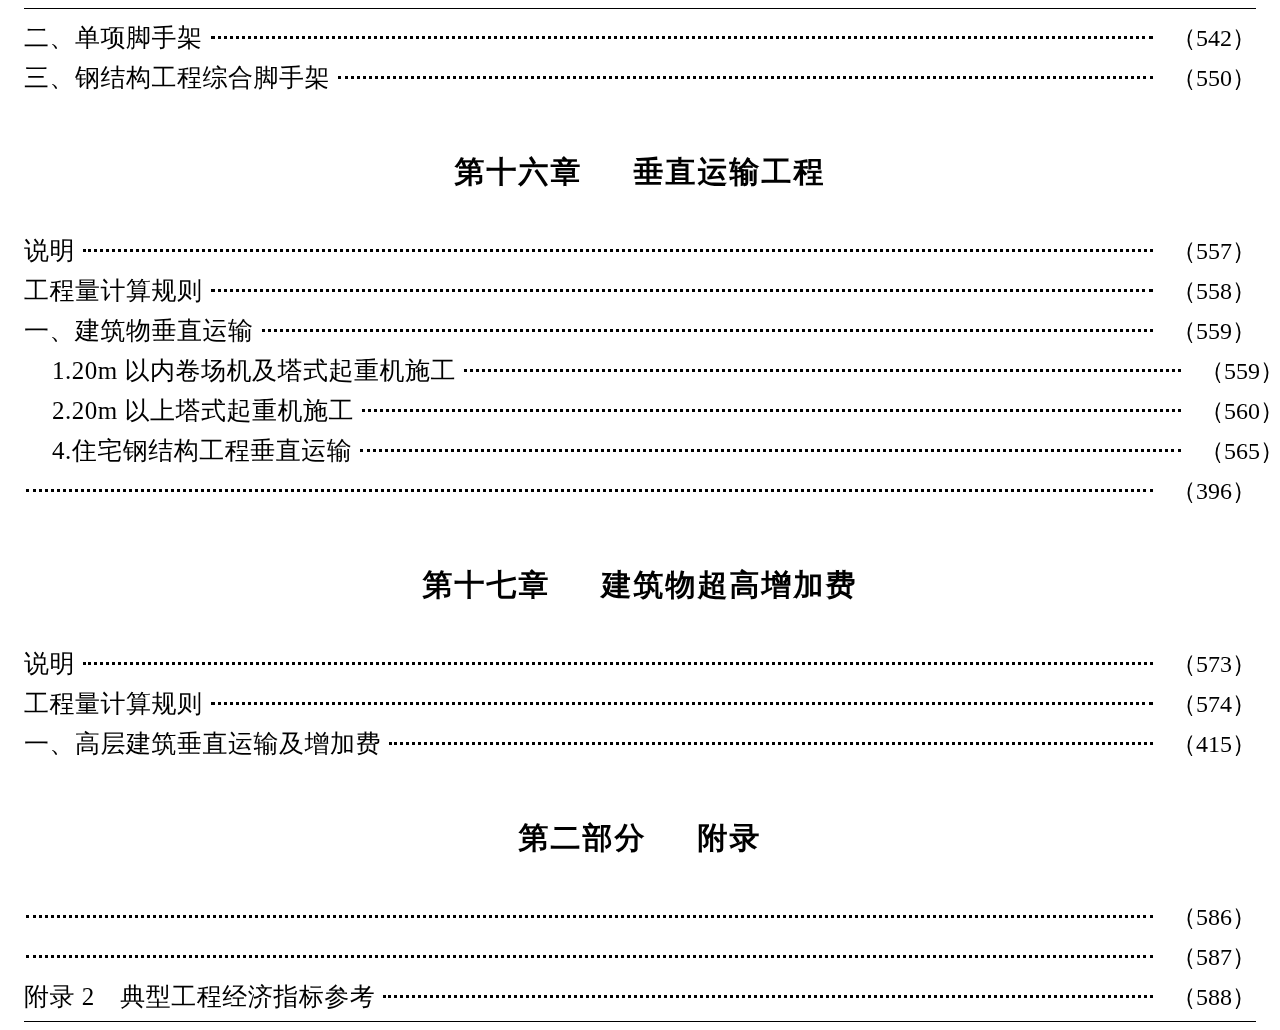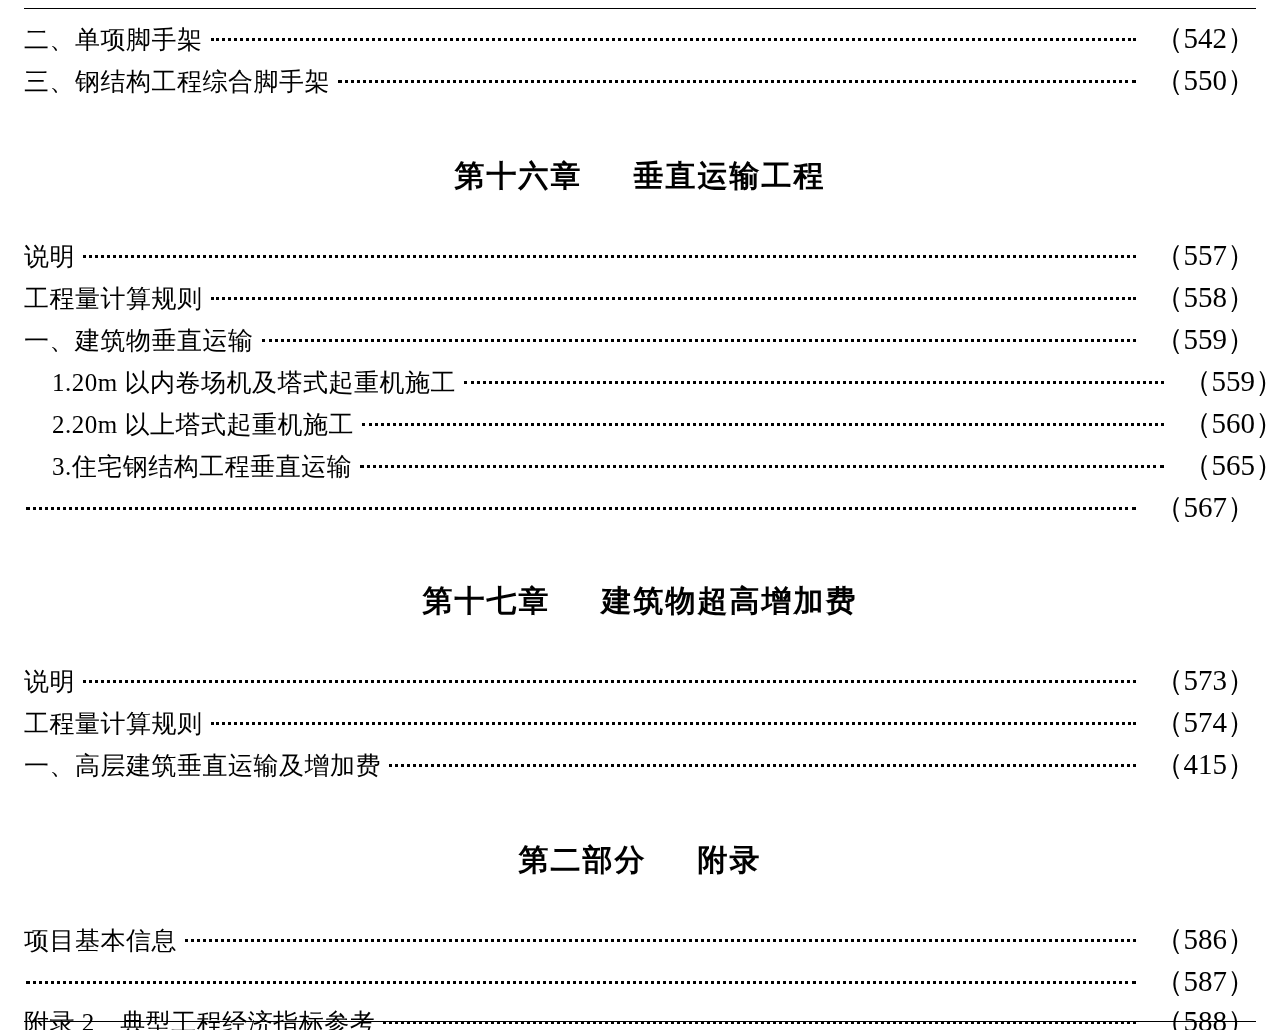--- a/index.html
+++ b/index.html
@@ -70,21 +70,21 @@
     content: "";
     position: absolute;
     left: 0;
     right: 0;
     bottom: 0.30em;
     border-bottom: 3px dotted #000;
   }
   .toc-page {
     flex: 0 0 auto;
     padding-left: 8px;
-    font-size: 29px;
+    font-size: 24px;
     min-width: 76px;
     text-align: center;
     margin-left: 9px;
   }
   .chapter-heading {
     text-align: center;
     font-family: "DejaVu Sans", "Liberation Sans", sans-serif;
     font-weight: bold;
     font-size: 30px;
     letter-spacing: 2px;
@@ -145,27 +145,27 @@
         <span class="toc-title">1.20m 以内卷场机及塔式起重机施工</span>
         <span class="toc-dots"></span>
         <span class="toc-page">（559）</span>
       </div>
       <div class="toc-line indent-1">
         <span class="toc-title">2.20m 以上塔式起重机施工</span>
         <span class="toc-dots"></span>
         <span class="toc-page">（560）</span>
       </div>
       <div class="toc-line indent-1">
-        <span class="toc-title">3.住宅钢结构工程垂直运输</span>
+        <span class="toc-title">4.住宅钢结构工程垂直运输</span>
         <span class="toc-dots"></span>
         <span class="toc-page">（565）</span>
       </div>
       <div class="toc-line">
         <span class="toc-dots"></span>
-        <span class="toc-page">（567）</span>
+        <span class="toc-page">（396）</span>
       </div>
     </div>
 
     <div class="spacer-before-heading"></div>
     <div class="chapter-heading">
       <span>第十七章</span>
       <span class="title-gap"></span>
       <span>建筑物超高增加费</span>
     </div>
     <div class="spacer-after-heading"></div>
@@ -191,21 +191,20 @@
     <div class="spacer-before-heading"></div>
     <div class="chapter-heading">
       <span>第二部分</span>
       <span class="title-gap"></span>
       <span>附录</span>
     </div>
     <div class="spacer-after-heading"></div>
 
     <div>
       <div class="toc-line">
-        <span class="toc-title">项目基本信息</span>
         <span class="toc-dots"></span>
         <span class="toc-page">（586）</span>
       </div>
       <div class="toc-line">
         <span class="toc-dots"></span>
         <span class="toc-page">（587）</span>
       </div>
       <div class="toc-line">
         <span class="toc-title">附录 2　典型工程经济指标参考</span>
         <span class="toc-dots"></span>

